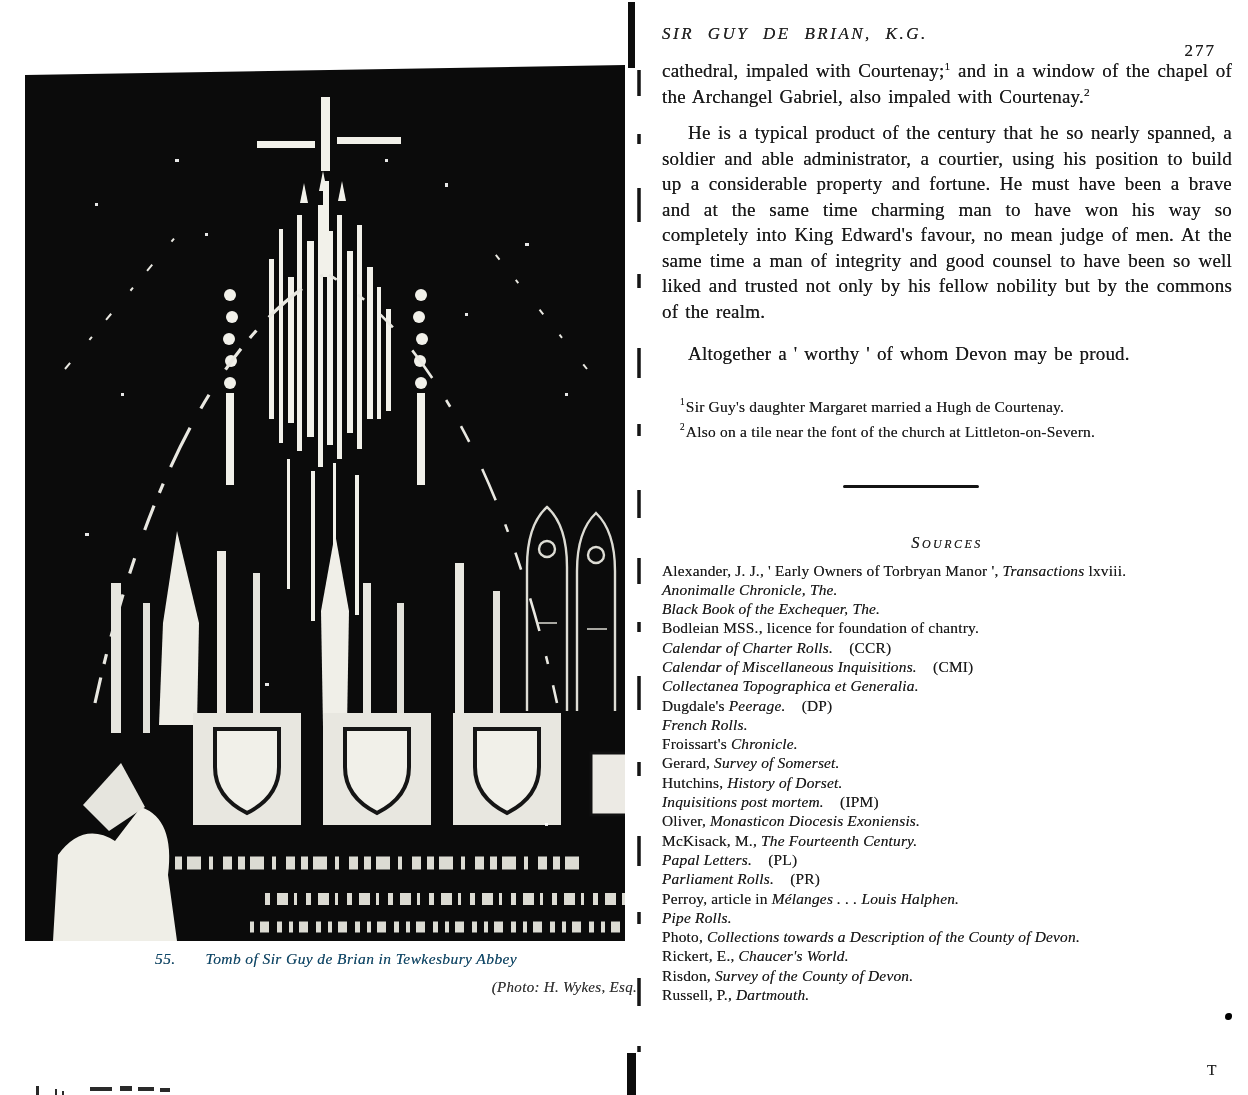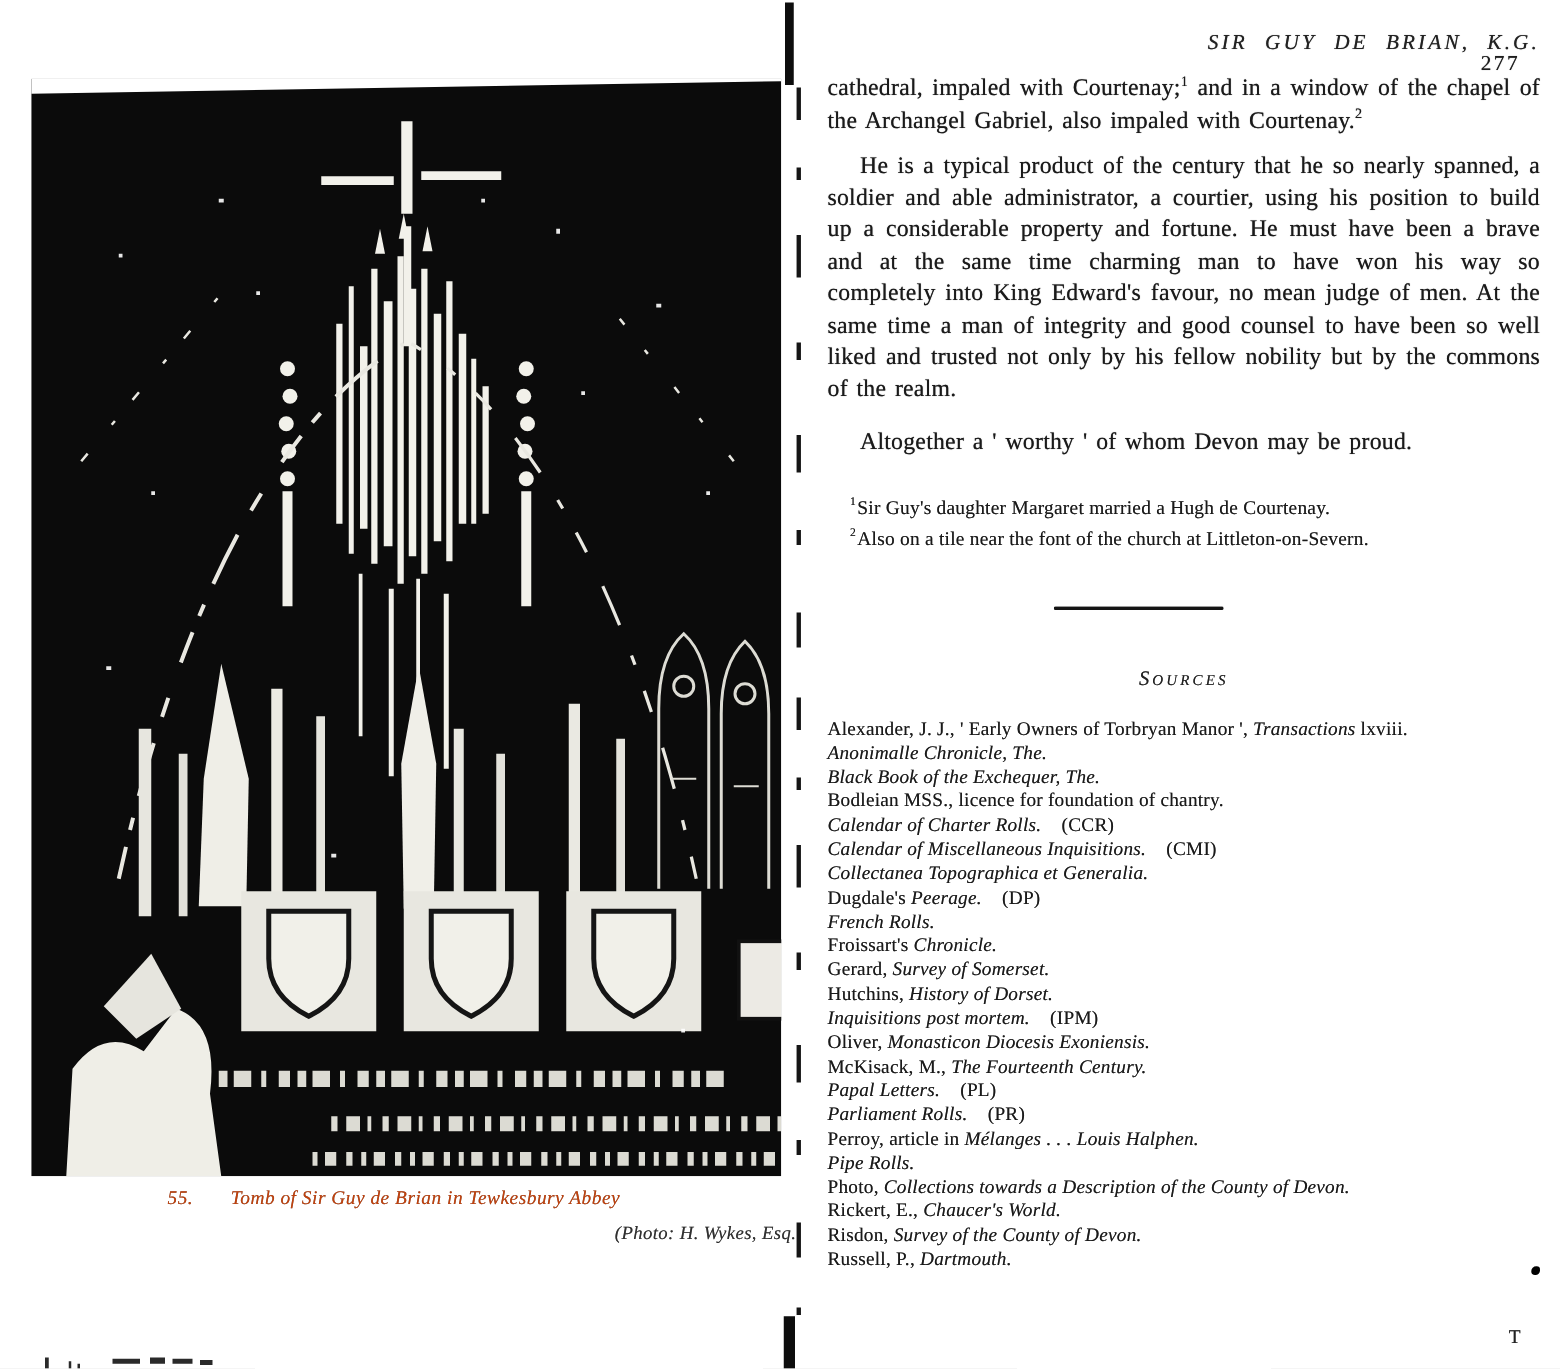--- a/index.html
+++ b/index.html
@@ -4,36 +4,36 @@
 <style>
   html,body{margin:0;padding:0;background:#e8e8e8;}
   .page{
     position:relative;width:1248px;height:1095px;background:#ffffff;overflow:hidden;
     font-family:"Liberation Serif", serif;color:#1a1a1a;
   }
   
   .photo{position:absolute;left:25px;top:63px;width:600px;height:878px;}
   .photo svg{display:block;}
   .fig-caption{
-    position:absolute;left:134px;top:950px;width:486px;
-    font-style:italic;font-size:15.5px;color:#c2410c;letter-spacing:.4px;
+    position:absolute;left:155px;top:950px;width:486px;
+    font-style:italic;font-size:15.5px;color:#0c4a6e;letter-spacing:.4px;
     text-shadow:0 0 .5px rgba(0,0,0,.55);
   }
   .fig-num{display:inline-block;margin-right:30px;}
   .credit{
     position:absolute;left:300px;top:979px;width:337px;text-align:right;
     font-style:italic;font-size:15px;color:#303030;letter-spacing:.3px;
     text-shadow:0 0 .5px rgba(0,0,0,.5);
   }
   
   .gutter{position:absolute;left:622px;top:0;width:26px;height:1095px;}
   
   .rightcol{position:absolute;left:662px;top:0;width:570px;}
   .runhead{
-    position:relative;margin-top:24px;height:24px;text-align:right;
+    position:relative;margin-top:24px;height:24px;text-align:left;
     font-style:italic;font-size:17px;letter-spacing:2.5px;word-spacing:7px;
     color:#222;text-shadow:0 0 .6px rgba(0,0,0,.7);
   }
   .pagenum{
     position:absolute;right:16px;top:17px;font-style:normal;letter-spacing:2px;
     font-size:17px;color:#1d1d1d;
   }
   .para{
     margin:0;text-align:justify;font-size:19px;line-height:25.5px;
     word-spacing:2px;letter-spacing:.2px;
@@ -49,21 +49,21 @@
   .footnote{text-indent:18px;}
   .footnote sup{margin-right:1px;}
   .rule{width:136px;height:0;border-top:3px solid #141414;margin:41px 0 0 181px;
     border-radius:2px;}
   .sources-head{
     margin-top:45px;text-align:center;font-variant:small-caps;
     font-size:16.5px;letter-spacing:2.5px;color:#222;
     text-shadow:0 0 .5px rgba(0,0,0,.6);
     font-style:italic;
   }
-  .sources-list{margin-top:21px;font-size:15.4px;line-height:19.3px;letter-spacing:.2px;
+  .sources-list{margin-top:8px;font-size:15.4px;line-height:19.3px;letter-spacing:.2px;
     text-shadow:0 0 .5px rgba(0,0,0,.6);}
   .source-line{white-space:pre-wrap;}
   .ink-dot{position:absolute;left:1225px;top:1013px;width:7px;height:7px;background:#000;
     border-radius:60% 40% 55% 45%;}
   .sig-mark{position:absolute;left:1207px;top:1061px;font-size:15.5px;color:#222;
     text-shadow:0 0 .5px rgba(0,0,0,.6);}
   .marginalia{position:absolute;left:28px;top:1082px;}
 </style>
 </head>
 <body>

